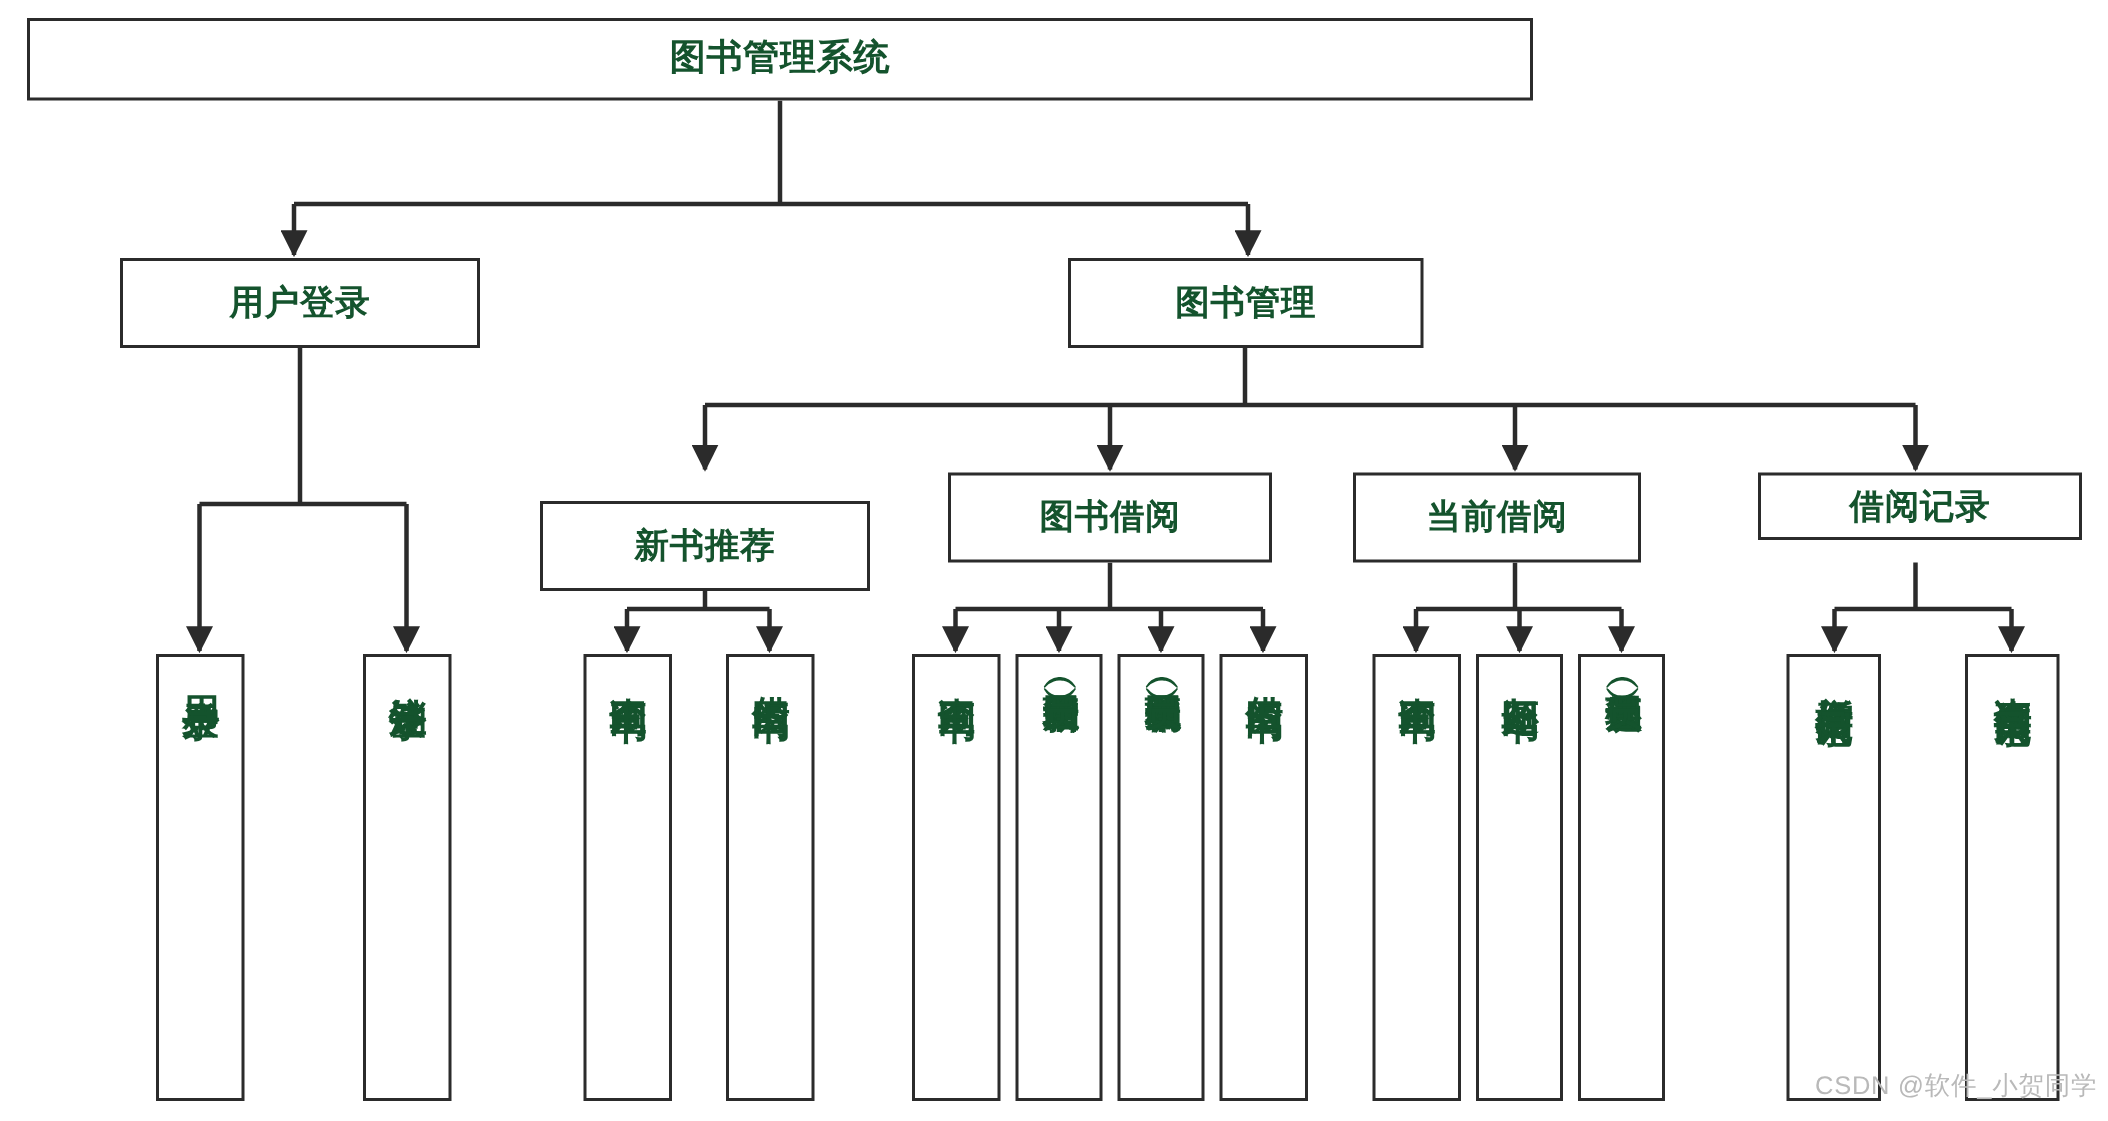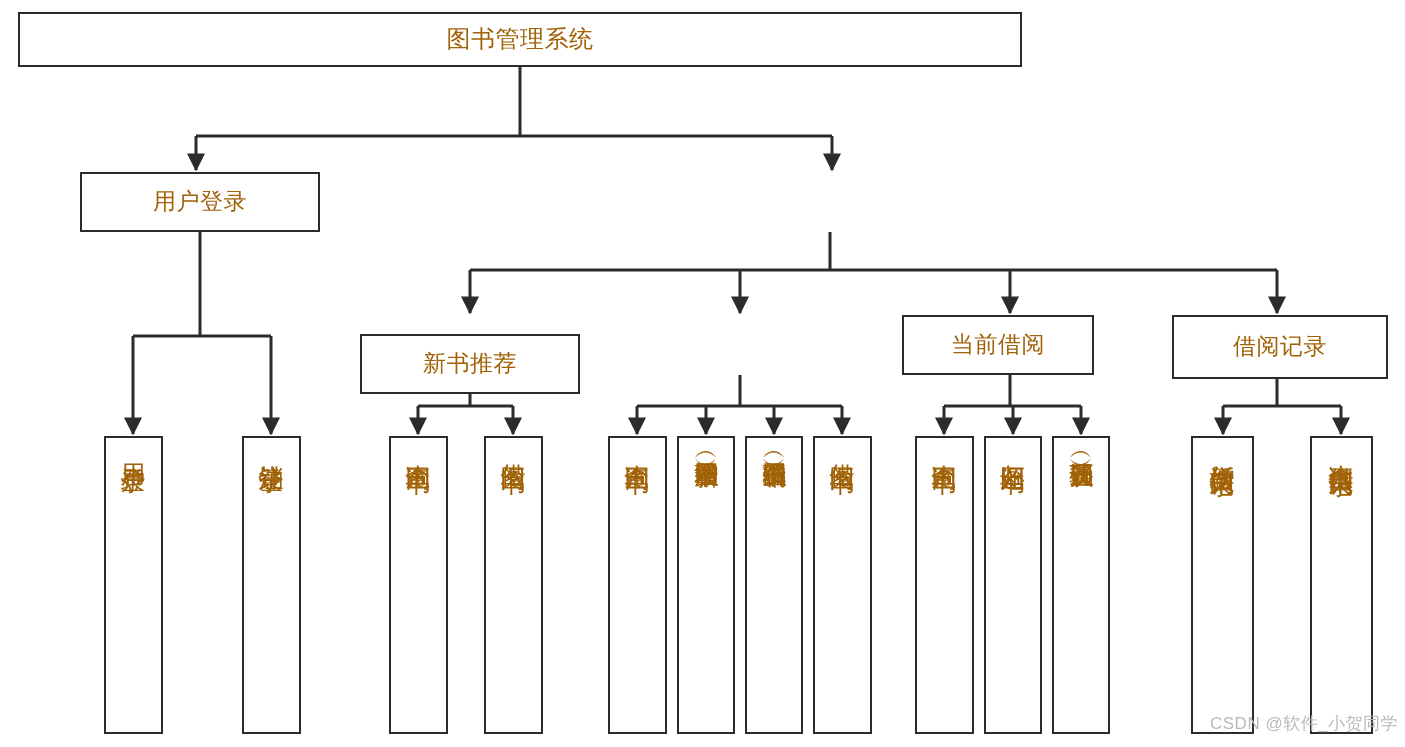--- a/index.html
+++ b/index.html
@@ -27,21 +27,22 @@
     pointer-events: none;
   }
   .node {
     position: absolute;
     box-sizing: border-box;
     background: #ffffff;
     border: 2.5px solid #2b2b2b;
     display: flex;
     align-items: center;
     justify-content: center;
-    color: #a16207;
+    color: #14532d;
+    font-weight: bold;
   }
   .node-label {
     display: block;
     text-align: center;
     line-height: 1.18;
     white-space: nowrap;
   }
   
   .node.h .node-label {
     font-size: 23px;
@@ -132,28 +133,34 @@
     </g>
   </svg>
 
   <div class="node h root" style="left:18px; top:12px; width:1004px; height:55px;">
     <span class="node-label">图书管理系统</span>
   </div>
 
   <div class="node h" style="left:80px; top:172px; width:240px; height:60px;">
     <span class="node-label">用户登录</span>
   </div>
+  <div class="node h" style="left:712px; top:172px; width:237px; height:60px;">
+    <span class="node-label">图书管理</span>
+  </div>
 
   <div class="node h" style="left:360px; top:334px; width:220px; height:60px;">
     <span class="node-label">新书推荐</span>
   </div>
+  <div class="node h" style="left:632px; top:315px; width:216px; height:60px;">
+    <span class="node-label">图书借阅</span>
+  </div>
   <div class="node h" style="left:902px; top:315px; width:192px; height:60px;">
     <span class="node-label">当前借阅</span>
   </div>
-  <div class="node h" style="left:1172px; top:315px; width:216px; height:64px;">
+  <div class="node h" style="left:1172px; top:315px; width:216px; height:45px;">
     <span class="node-label">借阅记录</span>
   </div>
 
   <div class="node v" style="left:104px; top:436px; width:59px; height:298px;">
     <span class="node-label">用户登录</span>
   </div>
   <div class="node v" style="left:242px; top:436px; width:59px; height:298px;">
     <span class="node-label">注销登录</span>
   </div>
 

